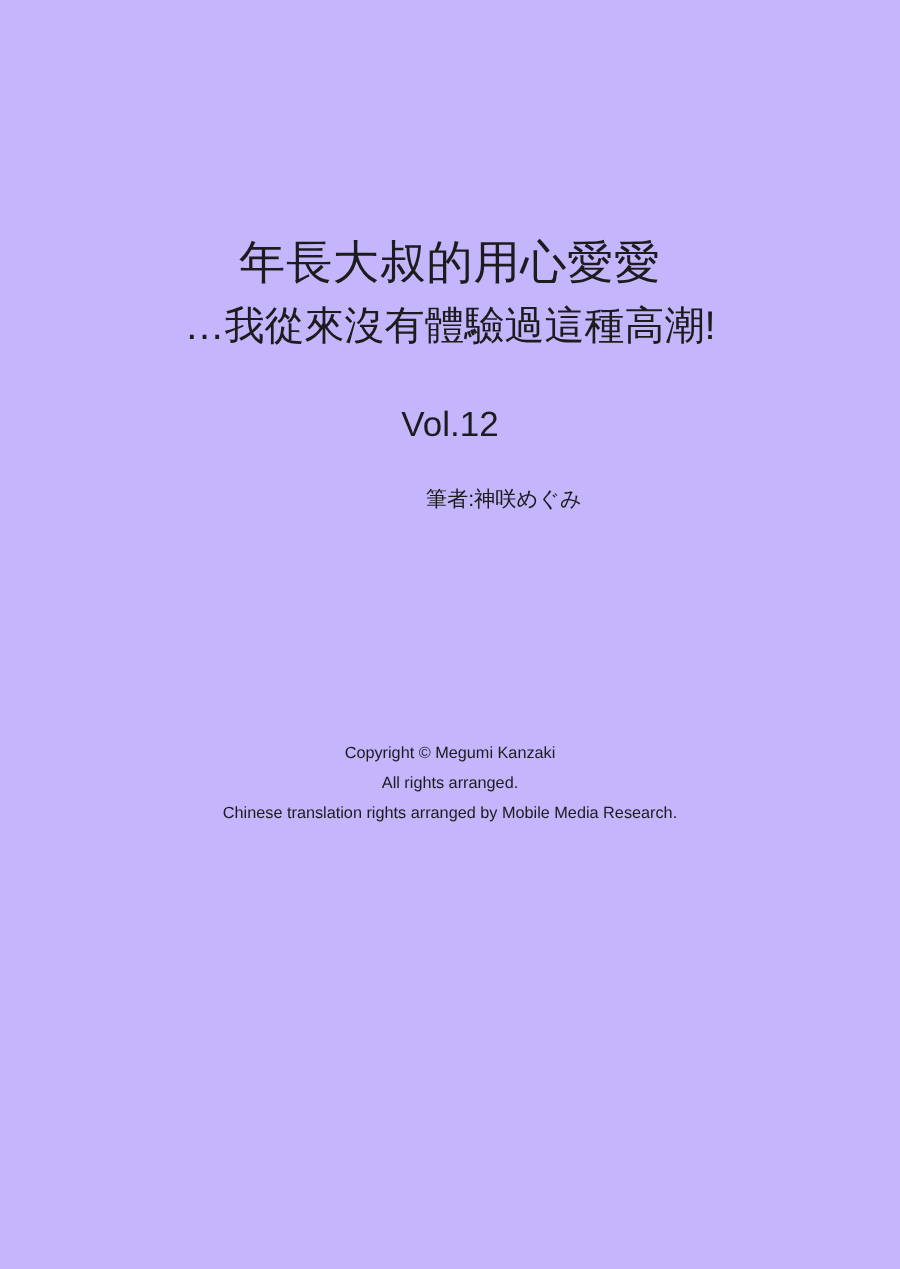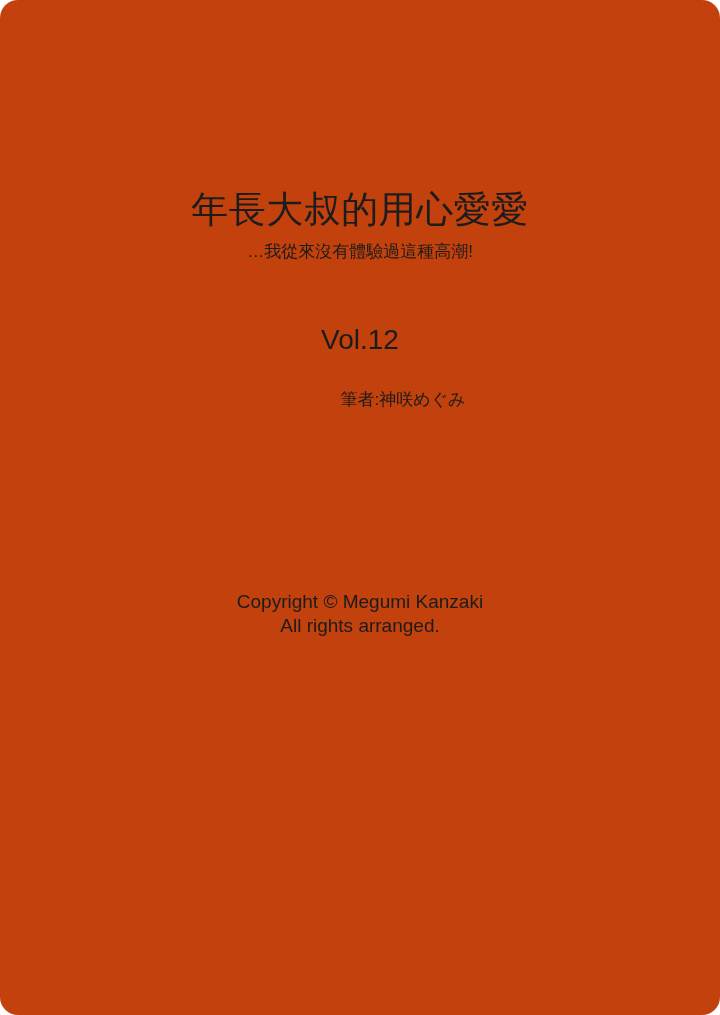--- a/index.html
+++ b/index.html
@@ -4,77 +4,77 @@
 <style>
   html, body {
     margin: 0;
     padding: 0;
     background: #ffffff;
   }
   .page {
     position: relative;
     width: 720px;
     height: 1015px;
-    background: #c2410c;
+    background: #c4b5fd;
     overflow: hidden;
     font-family: "Liberation Sans", "DejaVu Sans", sans-serif;
     color: #1c1c1c;
-    border-radius: 18px;
   }
   .centered {
     position: absolute;
     left: 0;
     width: 100%;
     text-align: center;
     white-space: nowrap;
   }
   .series-title {
     top: 189px;
     font-size: 37px;
     line-height: 1.15;
     font-weight: 500;
     letter-spacing: 0.5px;
   }
   .series-subtitle {
     top: 242px;
-    font-size: 17px;
+    font-size: 32px;
     line-height: 1.15;
     font-weight: 500;
   }
   .volume {
     top: 325px;
     font-size: 28px;
     line-height: 1.1;
     font-weight: 400;
   }
   .author {
     top: 390px;
     font-size: 17px;
     line-height: 1.15;
     font-weight: 400;
     padding-left: 43px;
   }
   .copyright {
     top: 590px;
-    font-size: 19px;
+    font-size: 13px;
     line-height: 24px;
     font-weight: 400;
   }
 </style>
 </head>
 <body>
 
 <div class="page">
 
   <div class="centered series-title">年長大叔的用心愛愛</div>
 
   <div class="centered series-subtitle">…我從來沒有體驗過這種高潮!</div>
 
   <div class="centered volume">Vol.12</div>
 
   <div class="centered author">筆者:神咲めぐみ</div>
 
   <div class="centered copyright">
     <div>Copyright © Megumi Kanzaki</div>
     <div>All rights arranged.</div>
+    <div>Chinese translation rights arranged by Mobile Media Research.</div>
   </div>
 
 </div>
 
 </body></html>

